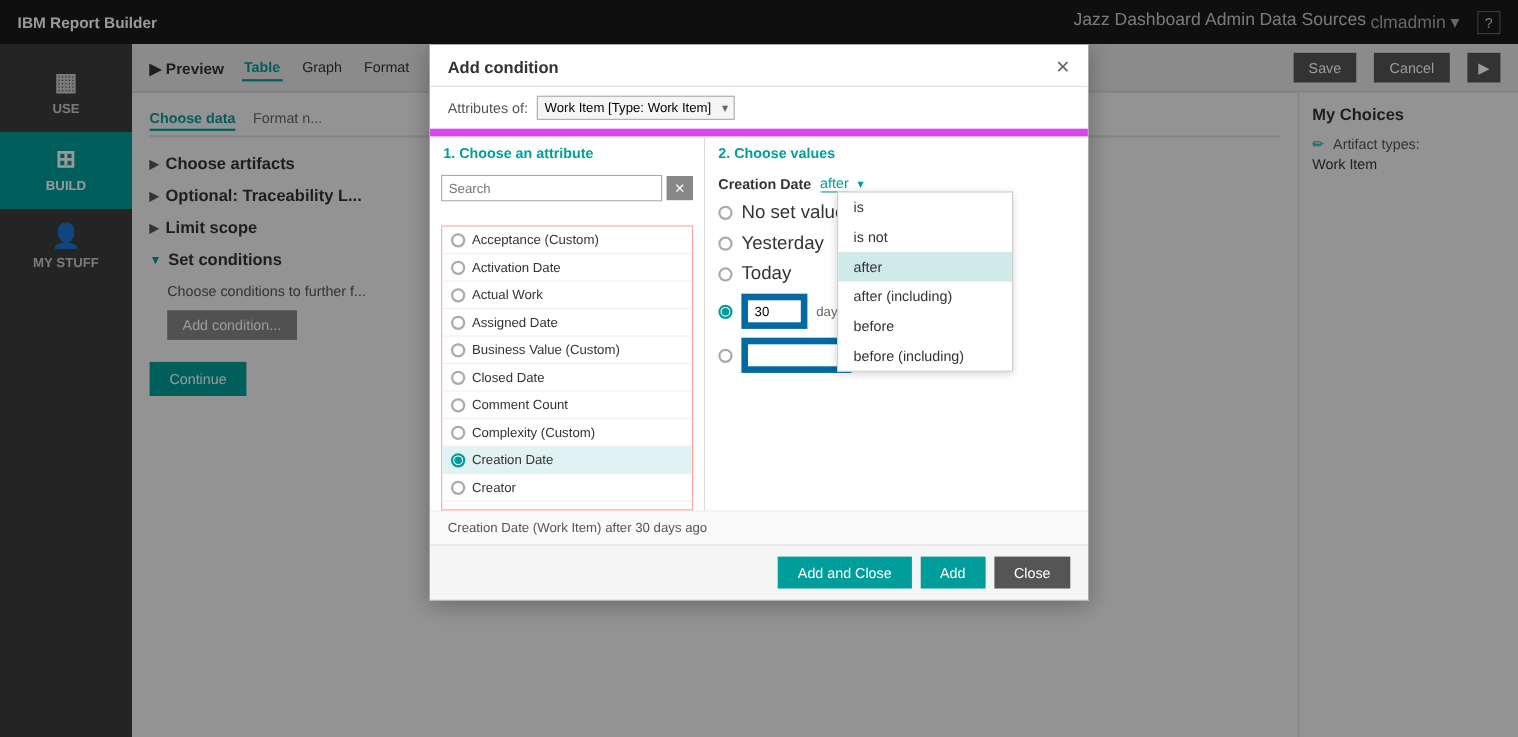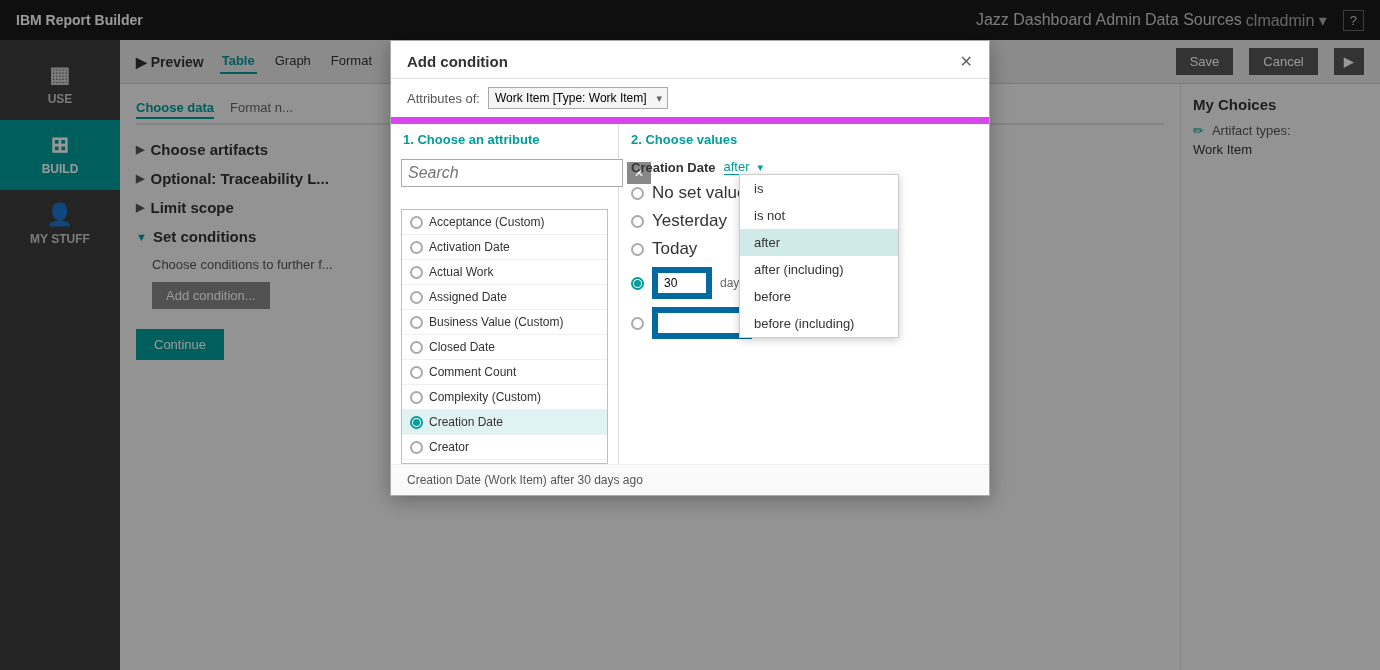--- a/index.html
+++ b/index.html
@@ -262,44 +262,43 @@
       color: #666;
     }
 
     .dialog-body {
       display: flex;
       height: 340px;
     }
 
     
     .attr-chooser {
-      width: 228px;
+      width: 250px;
       border-right: 1px solid #ddd;
       display: flex;
       flex-direction: column;
     }
     .attr-chooser-title {
       padding: 8px 12px;
       font-size: 13px;
       font-weight: bold;
       color: #009d9a;
     }
     .search-row {
       padding: 4px 10px;
       display: flex;
       align-items: center;
       gap: 4px;
     }
     .search-input {
       flex: 1;
       border: 1px solid #aaa;
       padding: 4px 6px;
-      font-size: 16px;
+      font-size: 12px;
       outline: none;
-      font-style: italic;
     }
     .search-clear {
       background: #888;
       color: #fff;
       border: none;
       padding: 4px 7px;
       cursor: pointer;
       font-size: 12px;
     }
     .attr-list {
@@ -695,15 +694,20 @@
             <input class="v-input" type="text" value="" style="width: 100px;">
           </div>
         </div>
       </div>
     </div>
 
     <div class="summary-row">
       <span>Creation Date (Work Item) after 30 days ago</span>
     </div>
 
+    <div class="dialog-footer">
+      <button class="btn-primary">Add and Close</button>
+      <button class="btn-secondary">Add</button>
+      <button class="btn-close">Close</button>
+    </div>
 
   </div>
 </div>
 
 </body></html>

